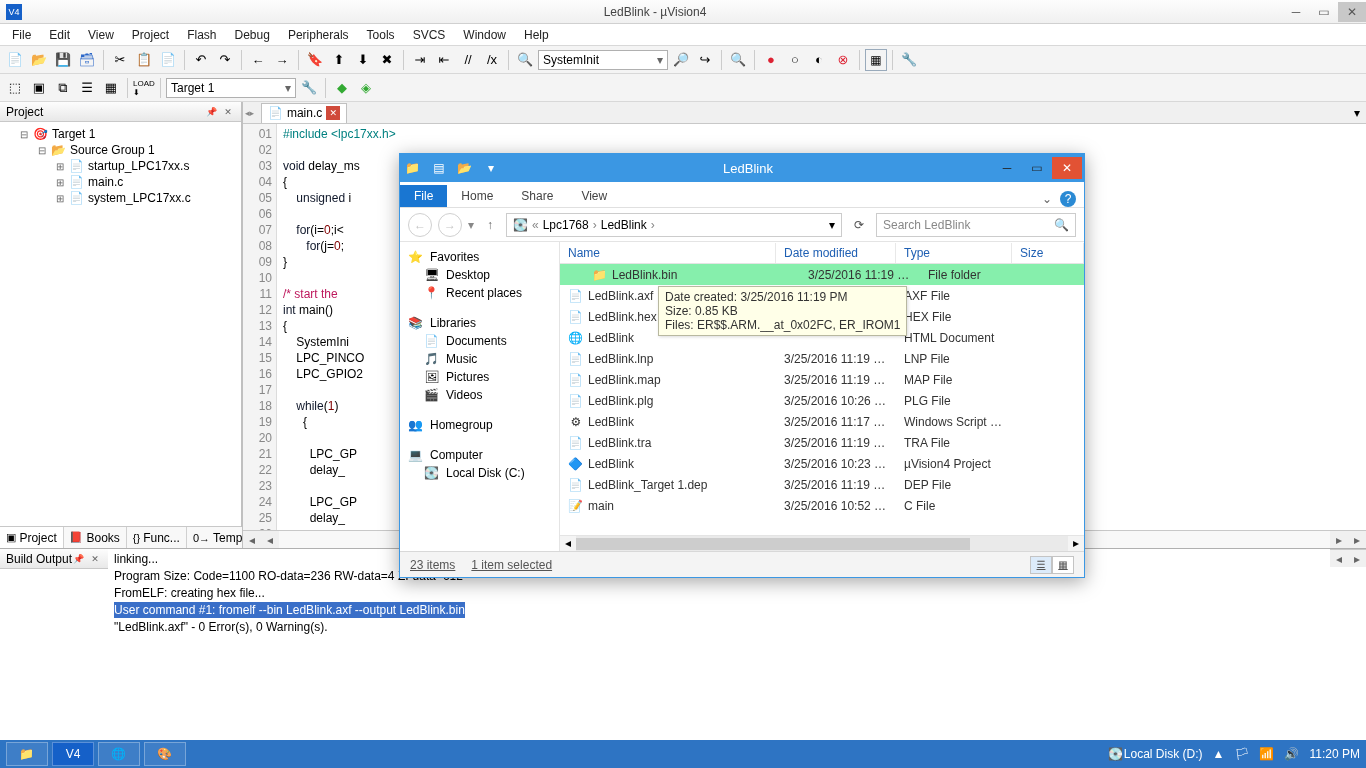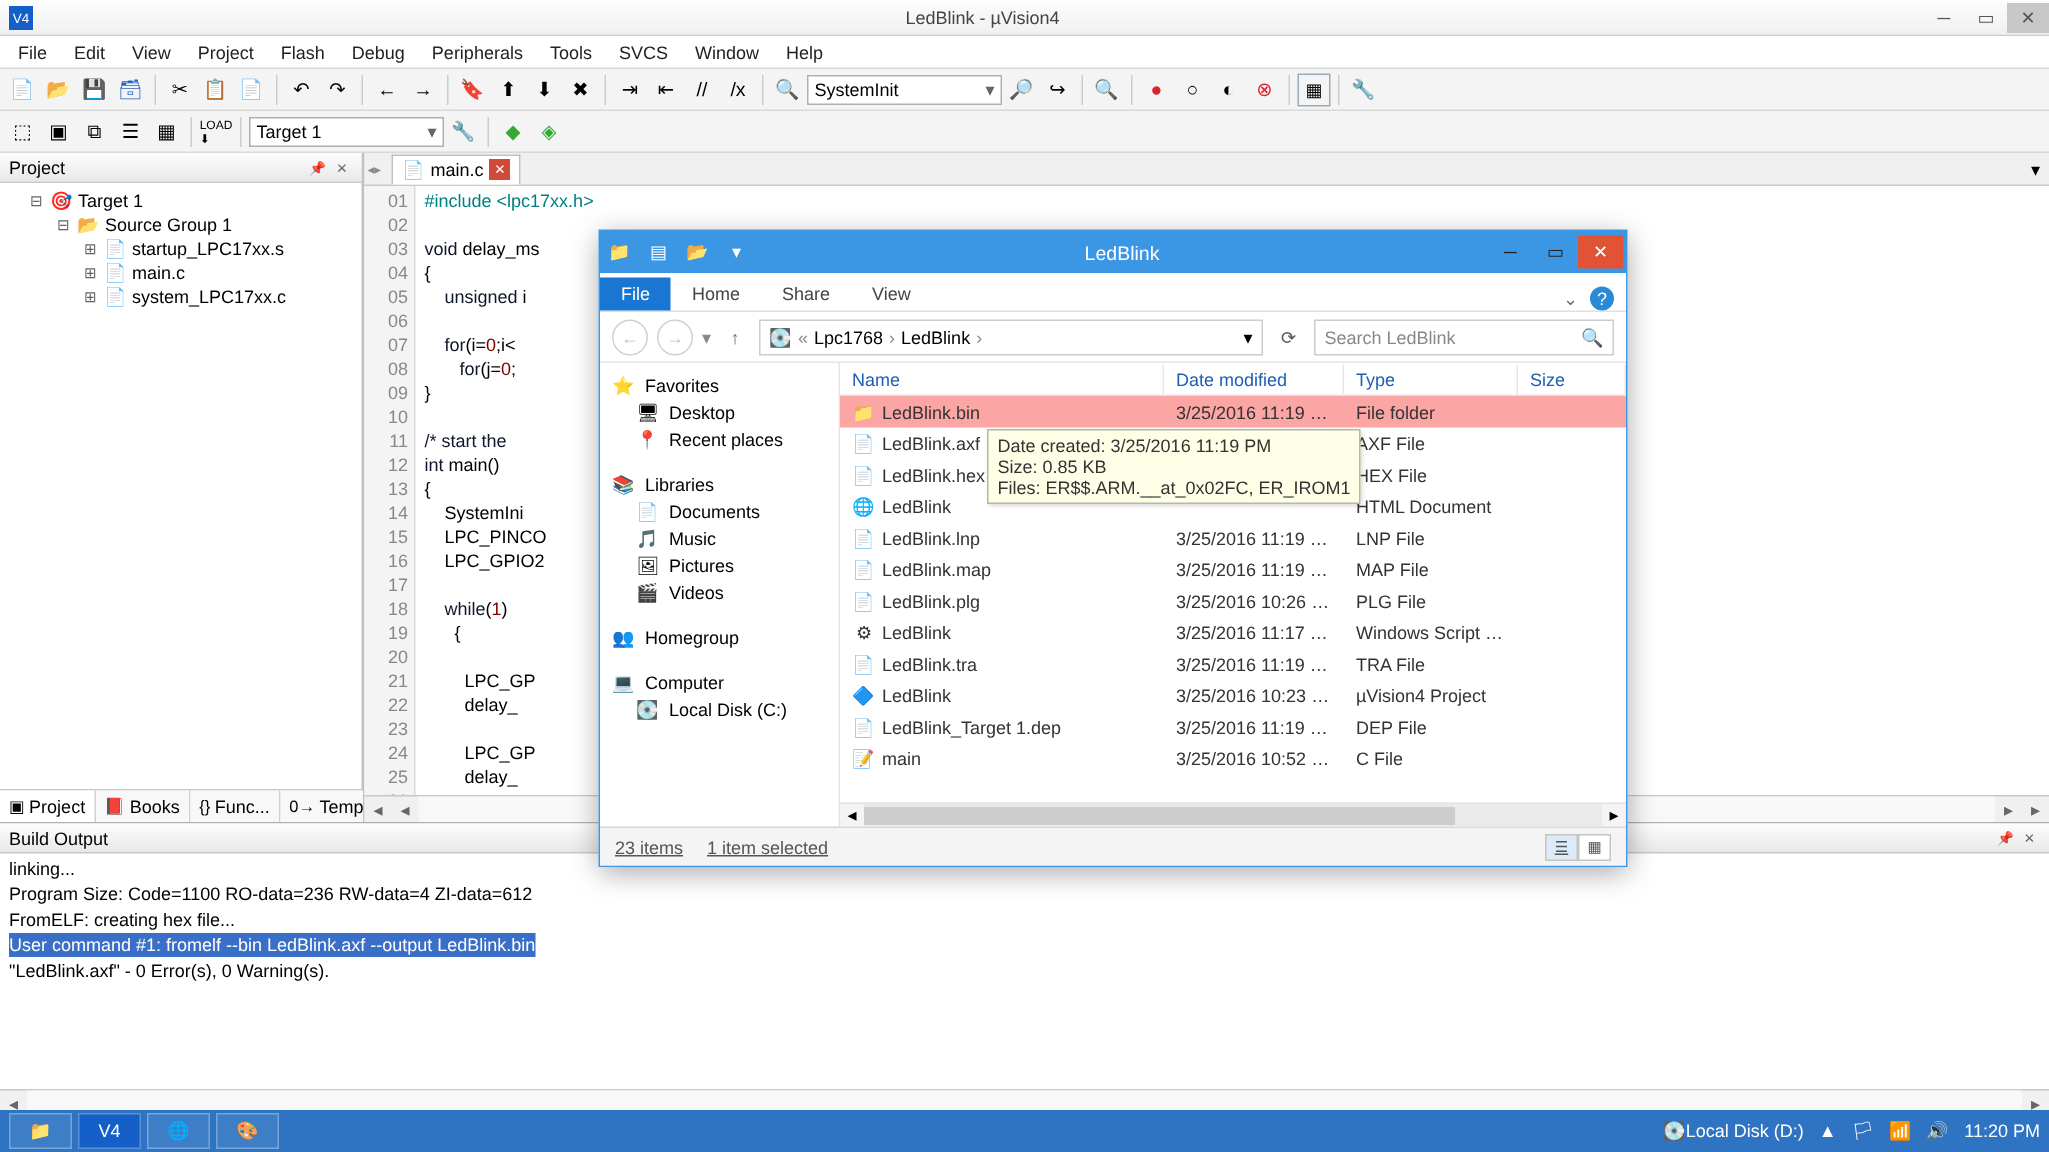--- a/index.html
+++ b/index.html
@@ -46,28 +46,28 @@
 .editor-tabs { height:22px; background:#f0f0f0; display:flex; align-items:center; padding-left:18px; border-bottom:1px solid #c8c8c8; position:relative; }
 .editor-tabs::before { content:"◂▸"; position:absolute; left:2px; font-size:9px; color:#888; }
 .editor-tab { height:20px; background:#fff; border:1px solid #c0c0c0; border-bottom:none; display:flex; align-items:center; padding:0 6px; gap:4px; }
 .editor-tab .close-tab { width:14px; height:14px; background:#d04a3a; color:#fff; display:flex; align-items:center; justify-content:center; font-size:9px; }
 .editor { flex:1; display:flex; font-family:'Courier New',monospace; font-size:13px; overflow:hidden; background:#fff; }
 .gutter { width:34px; background:#f4f4f4; border-right:1px solid #dcdcdc; text-align:right; color:#888; padding:2px 4px 0 0; line-height:16px; }
 .code { flex:1; padding:2px 0 0 6px; line-height:16px; white-space:pre; color:#000; }
 .code .kw { color:#0f172a; }
 .code .pp { color:#008080; }
 .code .str { color:#008080; }
-.code .cmt { color:#0f172a; }
+.code .cmt { color:#be185d; }
 .code .num { color:#800000; }
 .hscroll { height:18px; background:#f0f0f0; border-top:1px solid #c8c8c8; display:flex; }
 .hscroll .arrow { width:18px; display:flex; align-items:center; justify-content:center; color:#666; }
 .hscroll .track { flex:1; background:#f8f8f8; }
 
 
-.output-panel { height:196px; border-top:1px solid #b0b0b0; display:flex; flex-direction:column; }
+.output-panel { height:196px; border-top:1px solid #b0b0b0; display:flex; flex-direction:row; }
 .output-panel .panel-header { }
 .output-body { flex:1; font-family:'Courier New',monospace; font-size:13px; padding:2px 6px; line-height:16px; overflow:auto; }
 .output-body .hl { background:#3a6fc8; color:#fff; display:inline-block; }
 
 
 .statusbar { height:24px; background:#f0f0f0; border-top:1px solid #c8c8c8; display:flex; align-items:center; font-size:11px; color:#333; }
 .statusbar .sb-cell { padding:0 10px; border-right:1px solid #d4d4d4; height:100%; display:flex; align-items:center; }
 .statusbar .spacer { flex:1; }
 
 
@@ -99,21 +99,21 @@
 .exp-list { flex:1; display:flex; flex-direction:column; }
 .list-header { height:22px; display:flex; border-bottom:1px solid #e4e4e4; color:#1e5fb3; font-size:12px;align-items:flex-end; }
 .lh-col { padding:3px 8px; border-right:1px solid #e8e8e8; }
 .col-name { width:216px; }
 .col-date { width:120px; }
 .col-type { width:116px; }
 .col-size { flex:1; }
 .list-body { flex:1; overflow:auto; position:relative; }
 .file-row { height:21px; display:flex; align-items:center; }
 .file-row .cell { padding:0 8px; overflow:hidden; text-overflow:ellipsis; white-space:nowrap; color:#333; }
-.file-row.selected { background:#fca5a5; }
+.file-row.selected { background:#86efac;padding-left:24px; }
 .file-row .fi { width:16px; margin-right:4px; display:inline-flex; justify-content:center; }
 .tooltip { position:absolute; left:98px; top:22px; background:#ffffe8; border:1px solid #b8b8a0; padding:3px 6px; font-size:11.5px; line-height:14px; color:#333; box-shadow:1px 1px 3px rgba(0,0,0,.15); z-index:5; }
 .exp-hscroll { height:16px; background:#f4f4f4; display:flex; border-top:1px solid #e4e4e4; }
 .exp-status { height:26px; background:#f4f4f4; border-top:1px solid #d8d8d8; display:flex; align-items:center; padding:0 10px; color:#555; gap:16px; font-size:12px;text-decoration:underline; }
 .exp-status .view-toggle { margin-left:auto; display:flex; gap:0; }
 .exp-status .vt-btn { width:22px; height:18px; border:1px solid #c4c4c4; background:#fff; display:flex; align-items:center; justify-content:center; font-size:10px; }
 .exp-status .vt-btn.active { background:#dcebfa; }
 
 
 .taskbar { position:absolute; left:0; bottom:0; width:100%; height:28px; background:#2e74c3; display:flex; align-items:center; padding:0 6px; color:#fff; }

